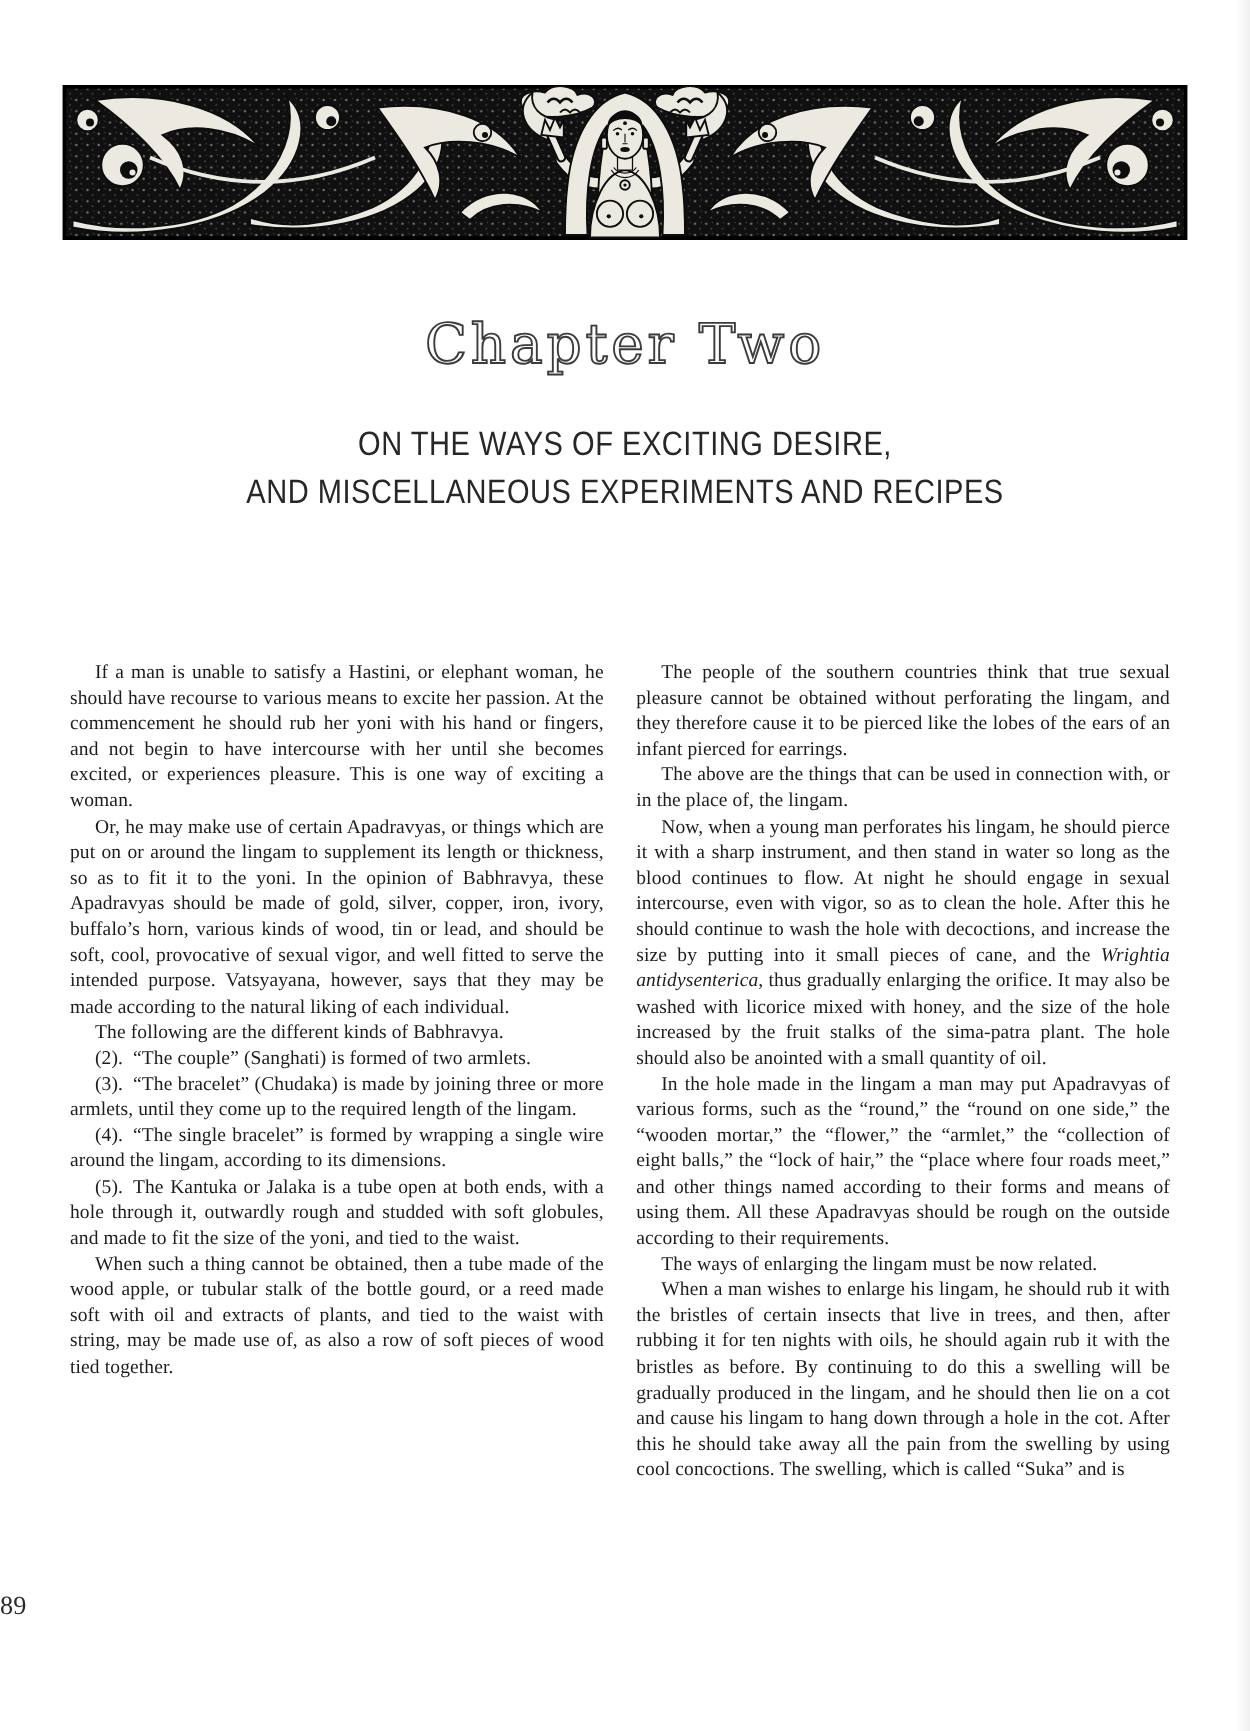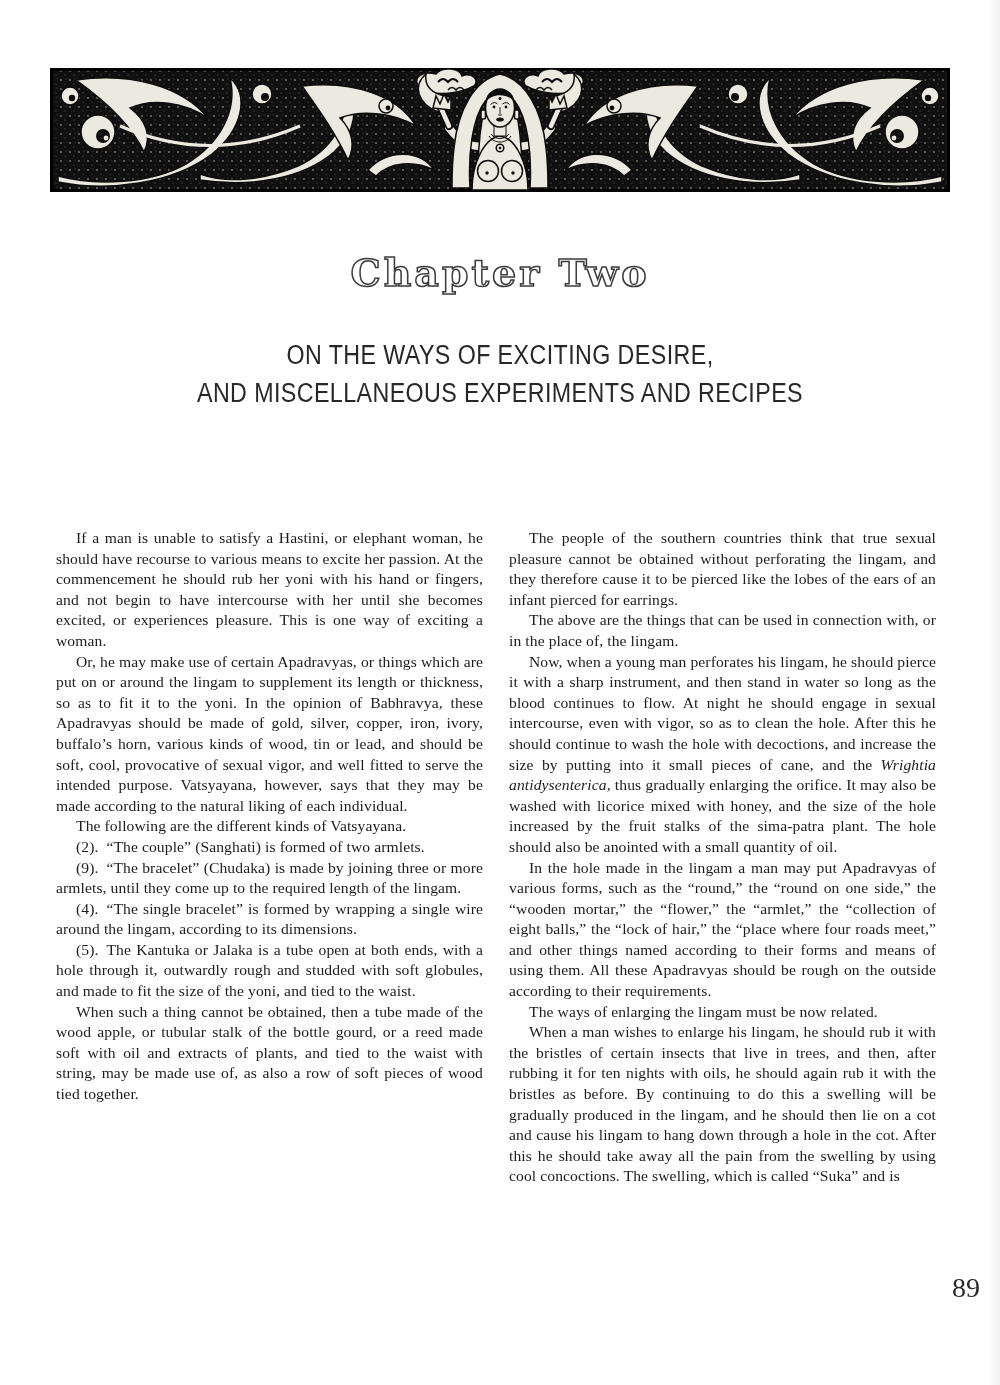--- a/index.html
+++ b/index.html
@@ -17,22 +17,22 @@
     pointer-events:none;
   }
   .banner{
     position:absolute;left:50px;top:68px;width:900px;height:124px;
   }
   .banner svg{display:block;width:100%;height:100%;}
   .chapter-title{
     position:absolute;top:250px;left:0;width:100%;
     text-align:center;
     font-family:"DejaVu Serif", serif;
-    font-weight:bold;
-    font-size:38px;
+    font-weight:normal;
+    font-size:44px;
     letter-spacing:3px;
     color:#ffffff;
     -webkit-text-stroke:1.5px #3c3c3c;
     text-shadow:0 0 1px #555;
   }
   .section-heading{
     position:absolute;top:336px;left:0;width:100%;
     text-align:center;
     font-family:"Liberation Sans", sans-serif;
     font-size:27px;
@@ -52,22 +52,22 @@
     margin:0;
     text-align:justify;
     text-indent:20px;
     font-size:15.6px;
     line-height:20.6px;
     letter-spacing:0.1px;
   }
   .col p em{font-style:italic;}
   .page-number{
     position:absolute;top:1272px;left:0;width:980px;
-    text-align:right;
-    font-size:28px;
+    text-align:left;
+    font-size:21px;
     color:#2a2a2a;
   }
 </style>
 </head>
 <body>
 
 <div class="page">
 
   <div class="banner">
     <svg viewBox="0 0 900 124" preserveAspectRatio="none">
@@ -147,23 +147,23 @@
 
   <div class="section-heading">
     <div>ON THE WAYS OF EXCITING DESIRE,</div>
     <div>AND MISCELLANEOUS EXPERIMENTS AND RECIPES</div>
   </div>
 
   <div class="columns">
     <div class="col">
         <p><span>If a man is unable to satisfy a Hastini, or elephant woman, he should have recourse to various means to excite her passion. At the commencement he should rub her yoni with his hand or fingers, and not begin to have intercourse with her until she becomes excited, or experiences pleasure. This is one way of exciting a woman.</span></p>
         <p><span>Or, he may make use of certain Apadravyas, or things which are put on or around the lingam to supplement its length or thickness, so as to fit it to the yoni. In the opinion of Babhravya, these Apadravyas should be made of gold, silver, copper, iron, ivory, buffalo’s horn, various kinds of wood, tin or lead, and should be soft, cool, provocative of sexual vigor, and well fitted to serve the intended purpose. Vatsyayana, however, says that they may be made according to the natural liking of each individual.</span></p>
-        <p><span>The following are the different kinds of Vatsyayana.</span></p>
+        <p><span>The following are the different kinds of Babhravya.</span></p>
         <p><span>(2). “The couple” (Sanghati) is formed of two armlets.</span></p>
-        <p><span>(9). “The bracelet” (Chudaka) is made by joining three or more armlets, until they come up to the required length of the lingam.</span></p>
+        <p><span>(3). “The bracelet” (Chudaka) is made by joining three or more armlets, until they come up to the required length of the lingam.</span></p>
         <p><span>(4). “The single bracelet” is formed by wrapping a single wire around the lingam, according to its dimensions.</span></p>
         <p><span>(5). The Kantuka or Jalaka is a tube open at both ends, with a hole through it, outwardly rough and studded with soft globules, and made to fit the size of the yoni, and tied to the waist.</span></p>
         <p><span>When such a thing cannot be obtained, then a tube made of the wood apple, or tubular stalk of the bottle gourd, or a reed made soft with oil and extracts of plants, and tied to the waist with string, may be made use of, as also a row of soft pieces of wood tied together.</span></p>
       </div>
     <div class="col">
         <p><span>The people of the southern countries think that true sexual pleasure cannot be obtained without perforating the lingam, and they therefore cause it to be pierced like the lobes of the ears of an infant pierced for earrings.</span></p>
         <p><span>The above are the things that can be used in connection with, or in the place of, the lingam.</span></p>
         <p><span>Now, when a young man perforates his lingam, he should pierce it with a sharp instrument, and then stand in water so long as the blood continues to flow. At night he should engage in sexual intercourse, even with vigor, so as to clean the hole. After this he should continue to wash the hole with decoctions, and increase the size by putting into it small pieces of cane, and the </span><em>Wrightia antidysenterica,</em><span> thus gradually enlarging the orifice. It may also be washed with licorice mixed with honey, and the size of the hole increased by the fruit stalks of the sima-patra plant. The hole should also be anointed with a small quantity of oil.</span></p>
         <p><span>In the hole made in the lingam a man may put Apadravyas of various forms, such as the “round,” the “round on one side,” the “wooden mortar,” the “flower,” the “armlet,” the “collection of eight balls,” the “lock of hair,” the “place where four roads meet,” and other things named according to their forms and means of using them. All these Apadravyas should be rough on the outside according to their requirements.</span></p>
         <p><span>The ways of enlarging the lingam must be now related.</span></p>

